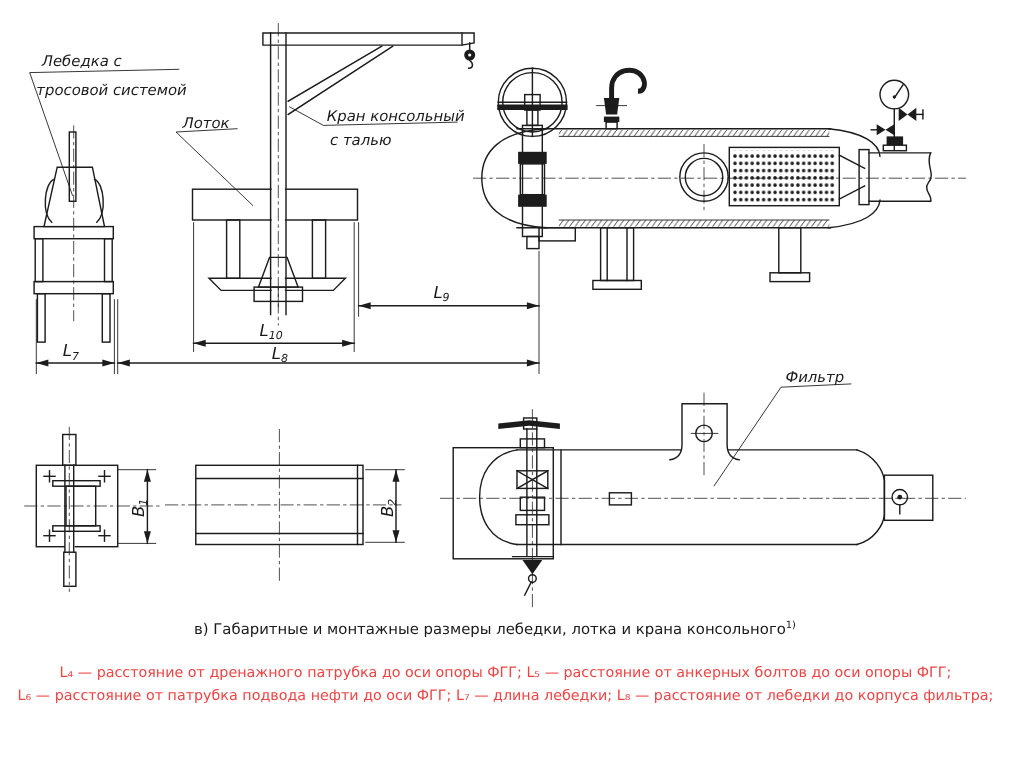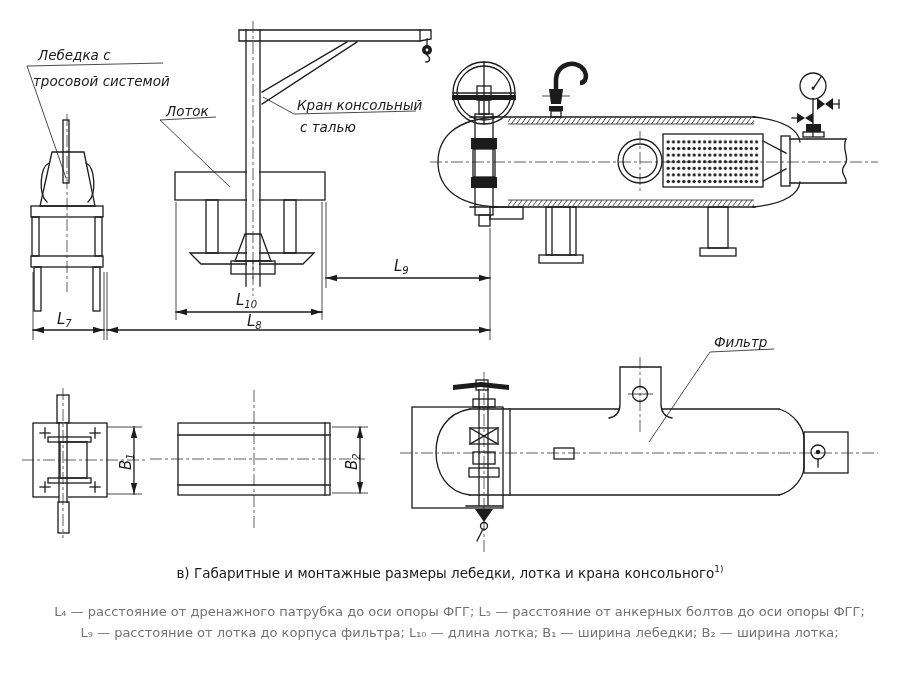--- a/index.html
+++ b/index.html
@@ -10,21 +10,21 @@
   .thin{stroke:#1c1c1c;fill:none;stroke-width:0.8;}
   .cl{stroke:#1c1c1c;fill:none;stroke-width:0.7;stroke-dasharray:12 3 3 3;}
   .fill{fill:#1c1c1c;stroke:none;}
   .dim{font-family:"DejaVu Sans",sans-serif;font-style:italic;font-size:15px;fill:#1a1a1a;}
   .dim .sub{font-size:10px;}
   .lbl{font-family:"DejaVu Sans",sans-serif;font-style:italic;font-size:13.5px;fill:#1a1a1a;}
   .caption{position:absolute;top:564px;left:0;width:900px;text-align:center;
            font-size:13.5px;color:#1a1a1a;}
   .caption sup{font-size:9px;}
   .legend{position:absolute;top:601px;left:0;width:919px;text-align:center;
-          font-size:13px;line-height:21px;color:#737373;}
+          font-size:13px;line-height:21px;color:#ef4444;}
 </style>
 </head>
 <body>
 
 <div class="stage">
 
 <svg width="919" height="691" viewBox="0 0 919 691">
   <defs>
     <pattern id="dots" width="5.2" height="6.6" patternUnits="userSpaceOnUse">
       <circle cx="2.6" cy="3.3" r="1.6" fill="#1c1c1c"></circle>
@@ -314,16 +314,16 @@
     <text class="lbl" x="714" y="347">Фильтр</text>
     <line class="thin" x1="710" y1="352" x2="774" y2="349"></line>
     <line class="thin" x1="710" y1="352" x2="649" y2="442"></line>
   </g>
 </svg>
 
   <div class="caption"><span>в) Габаритные и монтажные размеры лебедки, лотка и крана консольного</span><sup>1)</sup></div>
 
   <div class="legend">
     <div>L₄ — расстояние от дренажного патрубка до оси опоры ФГГ; L₅ — расстояние от анкерных болтов до оси опоры ФГГ;</div>
-    <div>L₉ — расстояние от лотка до корпуса фильтра; L₁₀ — длина лотка; B₁ — ширина лебедки; B₂ — ширина лотка;</div>
+    <div>L₆ — расстояние от патрубка подвода нефти до оси ФГГ; L₇ — длина лебедки; L₈ — расстояние от лебедки до корпуса фильтра;</div>
   </div>
 
 </div>
 
 </body></html>

